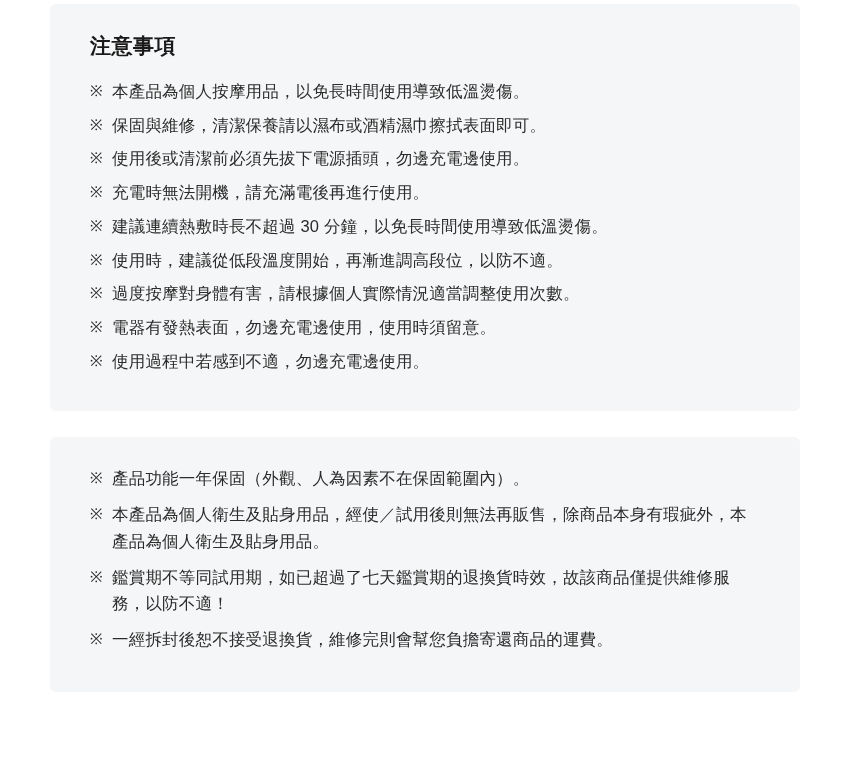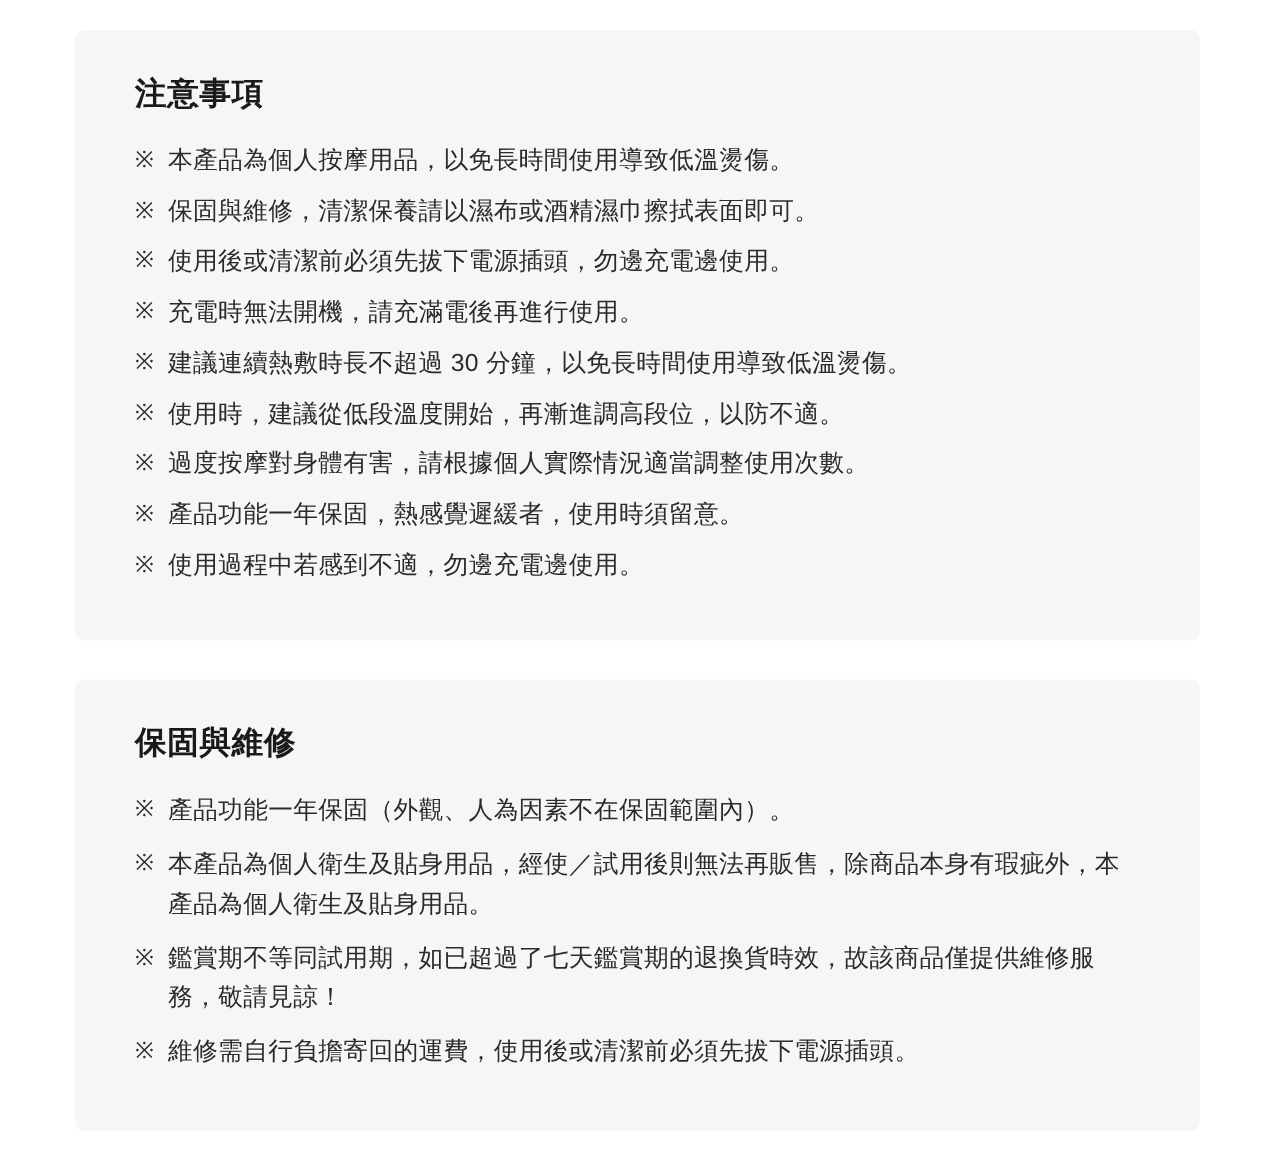--- a/index.html
+++ b/index.html
@@ -7,21 +7,21 @@
     margin: 0;
     padding: 0;
     width: 850px;
     height: 772px;
     background: #ffffff;
     font-family: "Liberation Sans", sans-serif;
   }
   .page {
     width: 850px;
     height: 748px;
-    padding: 20px 50px;
+    padding: 4px 50px;
     background: #ffffff;
   }
   .card {
     background: #f5f6f7;
     border-radius: 6px;
     padding: 28px 40px 30px 40px;
     margin-bottom: 26px;
   }
   .card-title {
     font-size: 21px;
@@ -89,44 +89,43 @@
       <li class="note-item">
         <span class="note-mark">※</span>
         <span class="note-text">使用時，建議從低段溫度開始，再漸進調高段位，以防不適。</span>
       </li>
       <li class="note-item">
         <span class="note-mark">※</span>
         <span class="note-text">過度按摩對身體有害，請根據個人實際情況適當調整使用次數。</span>
       </li>
       <li class="note-item">
         <span class="note-mark">※</span>
-        <span class="note-text">產品功能一年保固，熱感覺遲緩者，使用時須留意。</span>
+        <span class="note-text">電器有發熱表面，勿邊充電邊使用，使用時須留意。</span>
       </li>
       <li class="note-item">
         <span class="note-mark">※</span>
         <span class="note-text">使用過程中若感到不適，勿邊充電邊使用。</span>
       </li>
     </ul>
   </div>
 
   <div class="card card-warranty">
-    <h2 class="card-title">保固與維修</h2>
     <ul class="note-list">
       <li class="note-item">
         <span class="note-mark">※</span>
         <span class="note-text">產品功能一年保固（外觀、人為因素不在保固範圍內）。</span>
       </li>
       <li class="note-item">
         <span class="note-mark">※</span>
         <span class="note-text">本產品為個人衛生及貼身用品，經使／試用後則無法再販售，除商品本身有瑕疵外，本產品為個人衛生及貼身用品。</span>
       </li>
       <li class="note-item">
         <span class="note-mark">※</span>
-        <span class="note-text">鑑賞期不等同試用期，如已超過了七天鑑賞期的退換貨時效，故該商品僅提供維修服務，敬請見諒！</span>
+        <span class="note-text">鑑賞期不等同試用期，如已超過了七天鑑賞期的退換貨時效，故該商品僅提供維修服務，以防不適！</span>
       </li>
       <li class="note-item">
         <span class="note-mark">※</span>
-        <span class="note-text">維修需自行負擔寄回的運費，使用後或清潔前必須先拔下電源插頭。</span>
+        <span class="note-text">一經拆封後恕不接受退換貨，維修完則會幫您負擔寄還商品的運費。</span>
       </li>
     </ul>
   </div>
 
 </div>
 
 </body></html>

